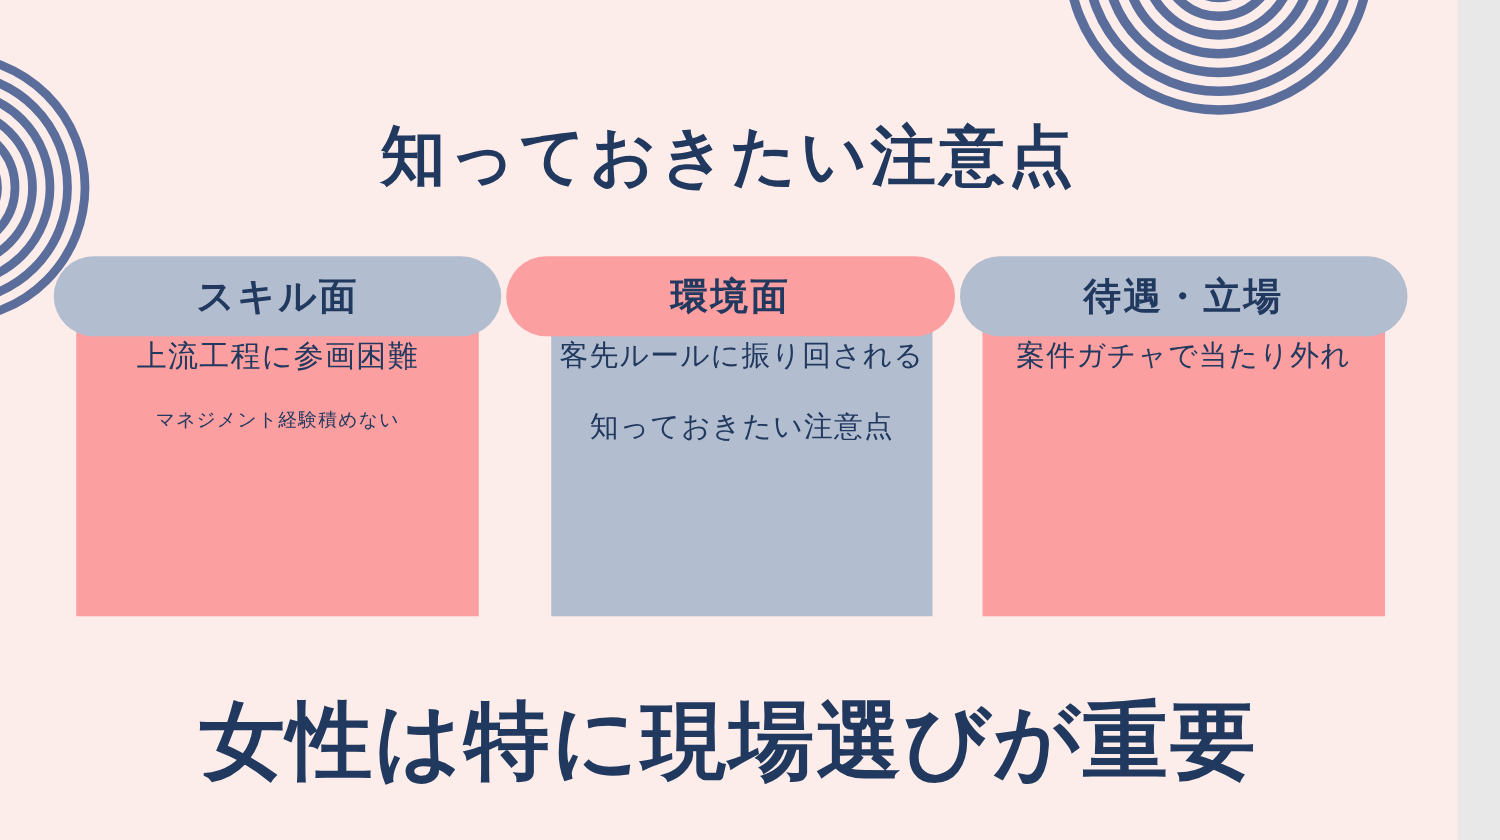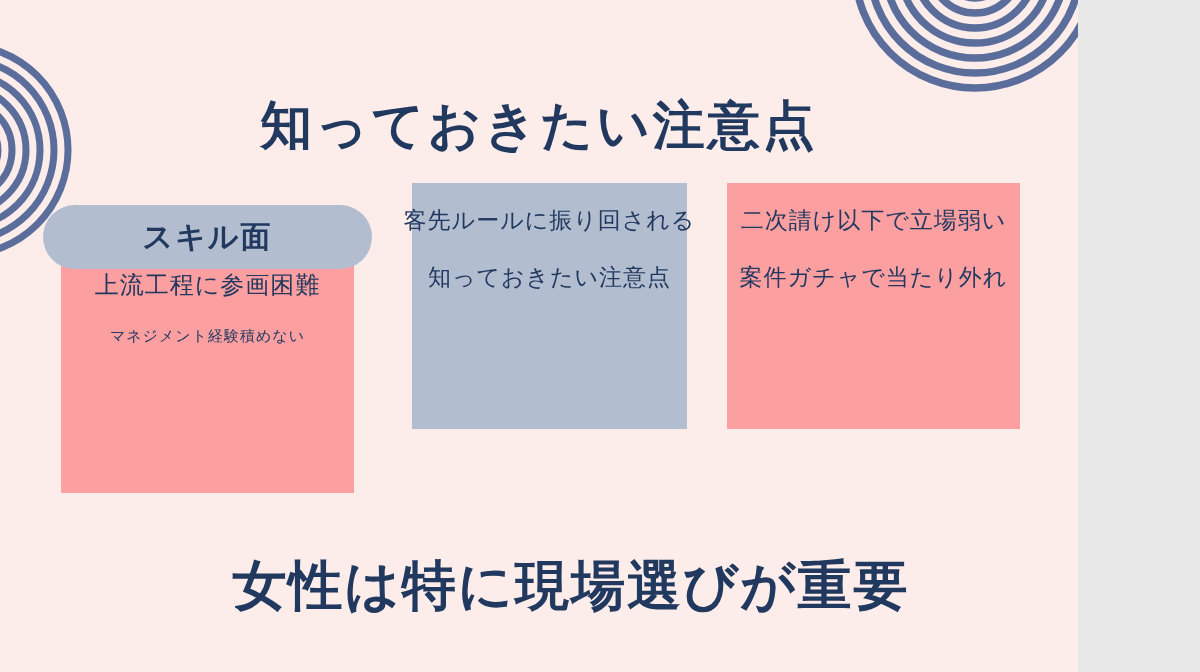--- a/index.html
+++ b/index.html
@@ -2,21 +2,21 @@
 <html style="--background: #FCECEA; --salmon: #FB9FA1; --slate: #B2BDCF; --navy: #21395F; --ring-blue: #5A6D9B;"><head>
 <meta charset="utf-8">
 <style>
   html, body { margin: 0; padding: 0; }
   body {
     font-family: "Liberation Sans", "DejaVu Sans", sans-serif;
     background: #e8e8e8;
   }
   .canvas {
     position: relative;
-    width: 1078px;
+    width: 1166px;
     height: 672px;
     overflow: hidden;
     background: var(--background, #FCECEA);
     color: var(--navy, #21395F);
   }
   
   .deco { position: absolute; pointer-events: none; }
   .deco-left { left: 0; top: 0; }
   .deco-topright { left: 840px; top: 0; }
   .ring { fill: none; stroke: var(--ring-blue, #5A6D9B); stroke-width: 7; }
@@ -86,26 +86,25 @@
   .col-0 .body-line:first-child { font-size: 24px; }
   .col-0 .body-line:nth-child(2) { font-size: 15px; }
 
   .footer {
     position: absolute;
     top: 553px;
     left: 0;
     width: 100%;
     margin: 0;
     text-align: center;
-    font-size: 54px;
+    font-size: 68px;
     line-height: 1.2;
     font-weight: 800;
     letter-spacing: 2px;
     color: var(--navy, #21395F);
-    padding-left: 32px;
   }
 </style>
 </head>
 <body>
 
 <div class="canvas">
 
   <svg class="deco deco-left" width="120" height="280" viewBox="0 0 120 280" aria-hidden="true">
     <circle class="ring" cx="-37" cy="150" r="21"></circle>
     <circle class="ring" cx="-37" cy="150" r="35"></circle>
@@ -134,29 +133,34 @@
       <div class="pill pill-slate">
         <span>スキル面</span>
       </div>
       <div class="body body-salmon">
         <p class="body-line">上流工程に参画困難</p>
         <p class="body-line">マネジメント経験積めない</p>
       </div>
     </section>
 
     <section class="column col-1">
+      <div class="pill pill-salmon">
+        <span>環境面</span>
+      </div>
       <div class="body body-slate">
         <p class="body-line">客先ルールに振り回される</p>
         <p class="body-line">知っておきたい注意点</p>
       </div>
     </section>
 
     <section class="column col-2">
+      <div class="pill pill-slate">
+        <span>待遇・立場</span>
+      </div>
       <div class="body body-salmon">
-        <p class="body-line">二次請け以下で立場弱い</p>
         <p class="body-line">案件ガチャで当たり外れ</p>
       </div>
     </section>
 
   </div>
 
   <h2 class="footer">女性は特に現場選びが重要</h2>
 
 </div>
 

